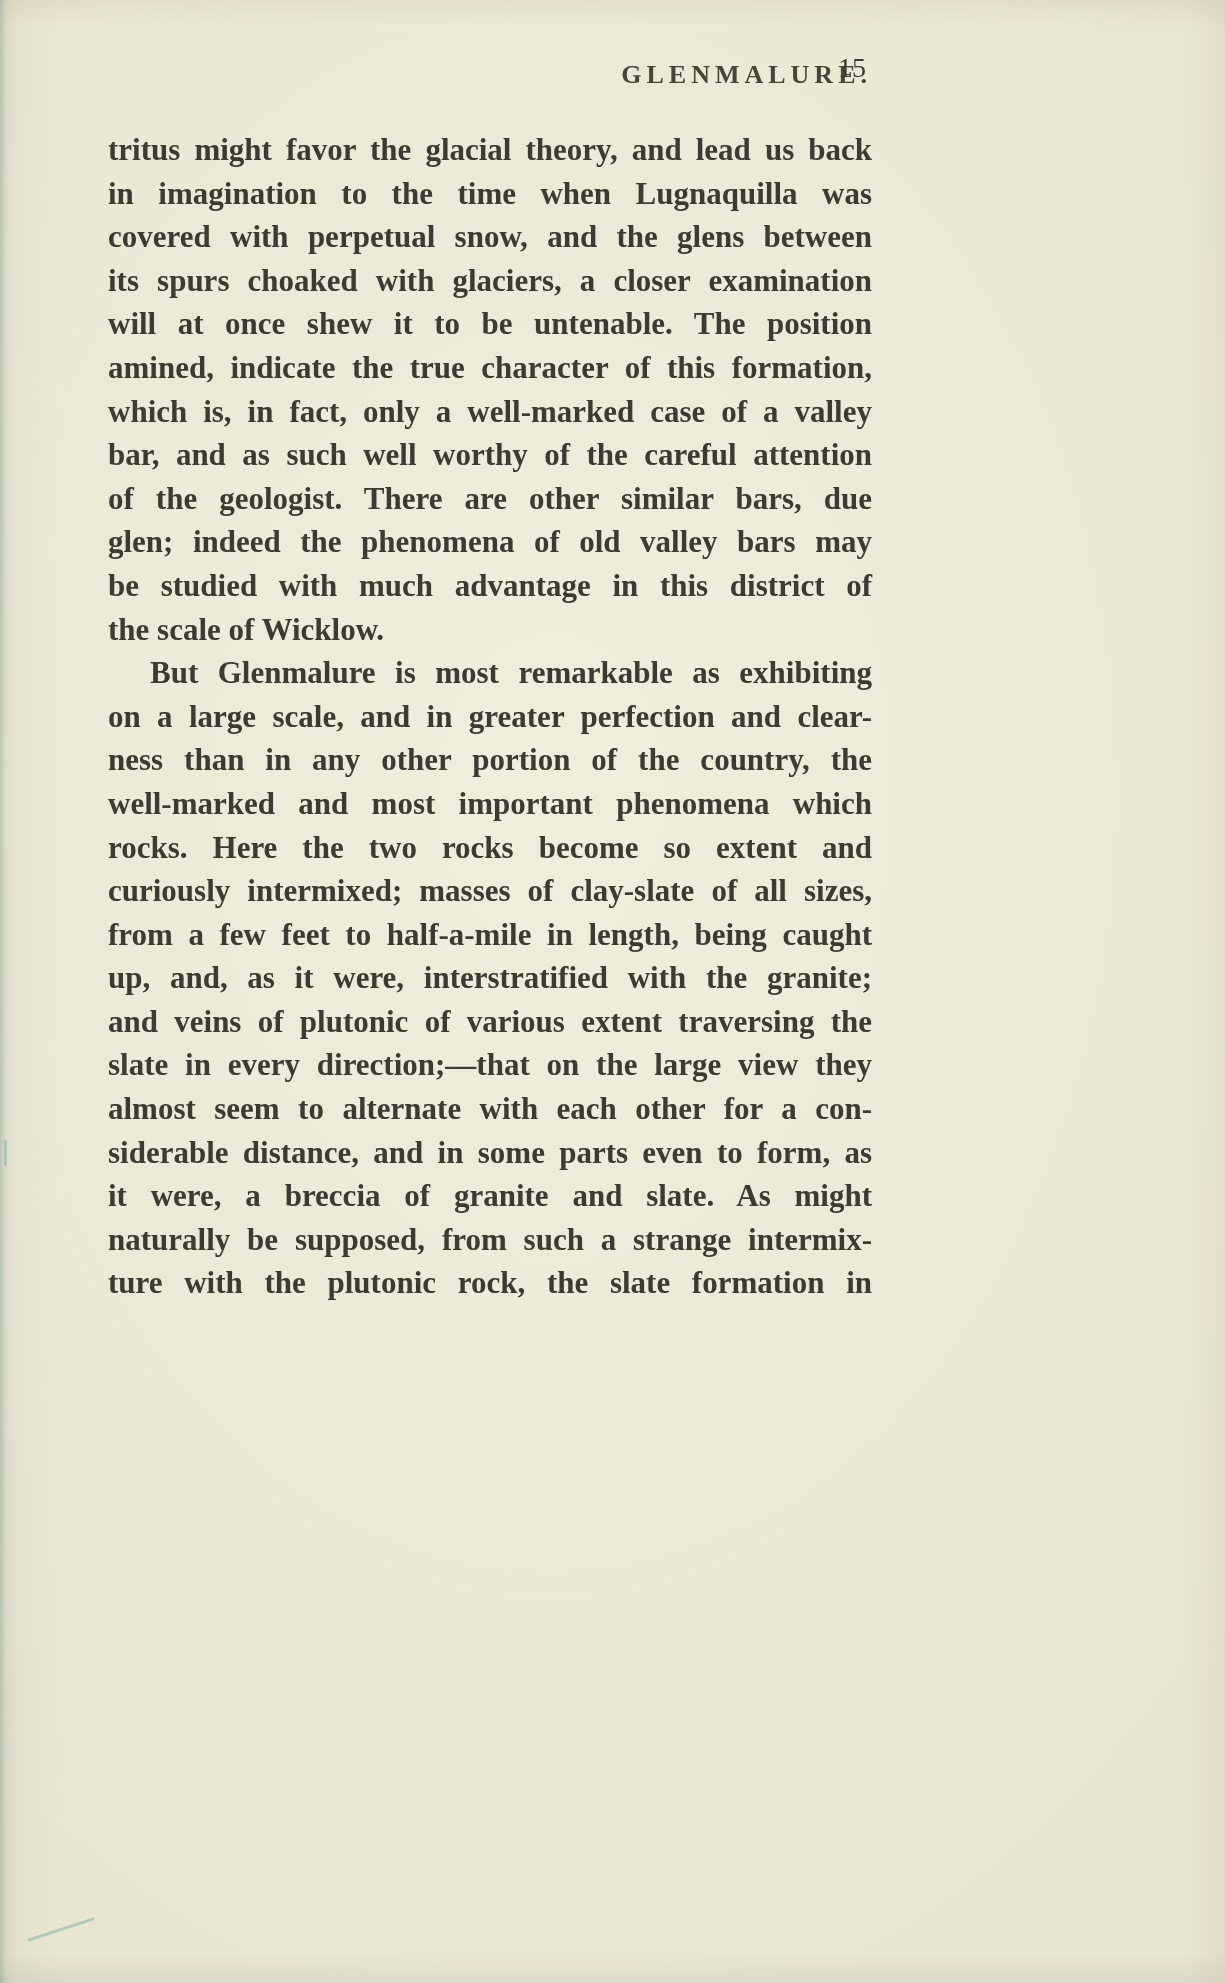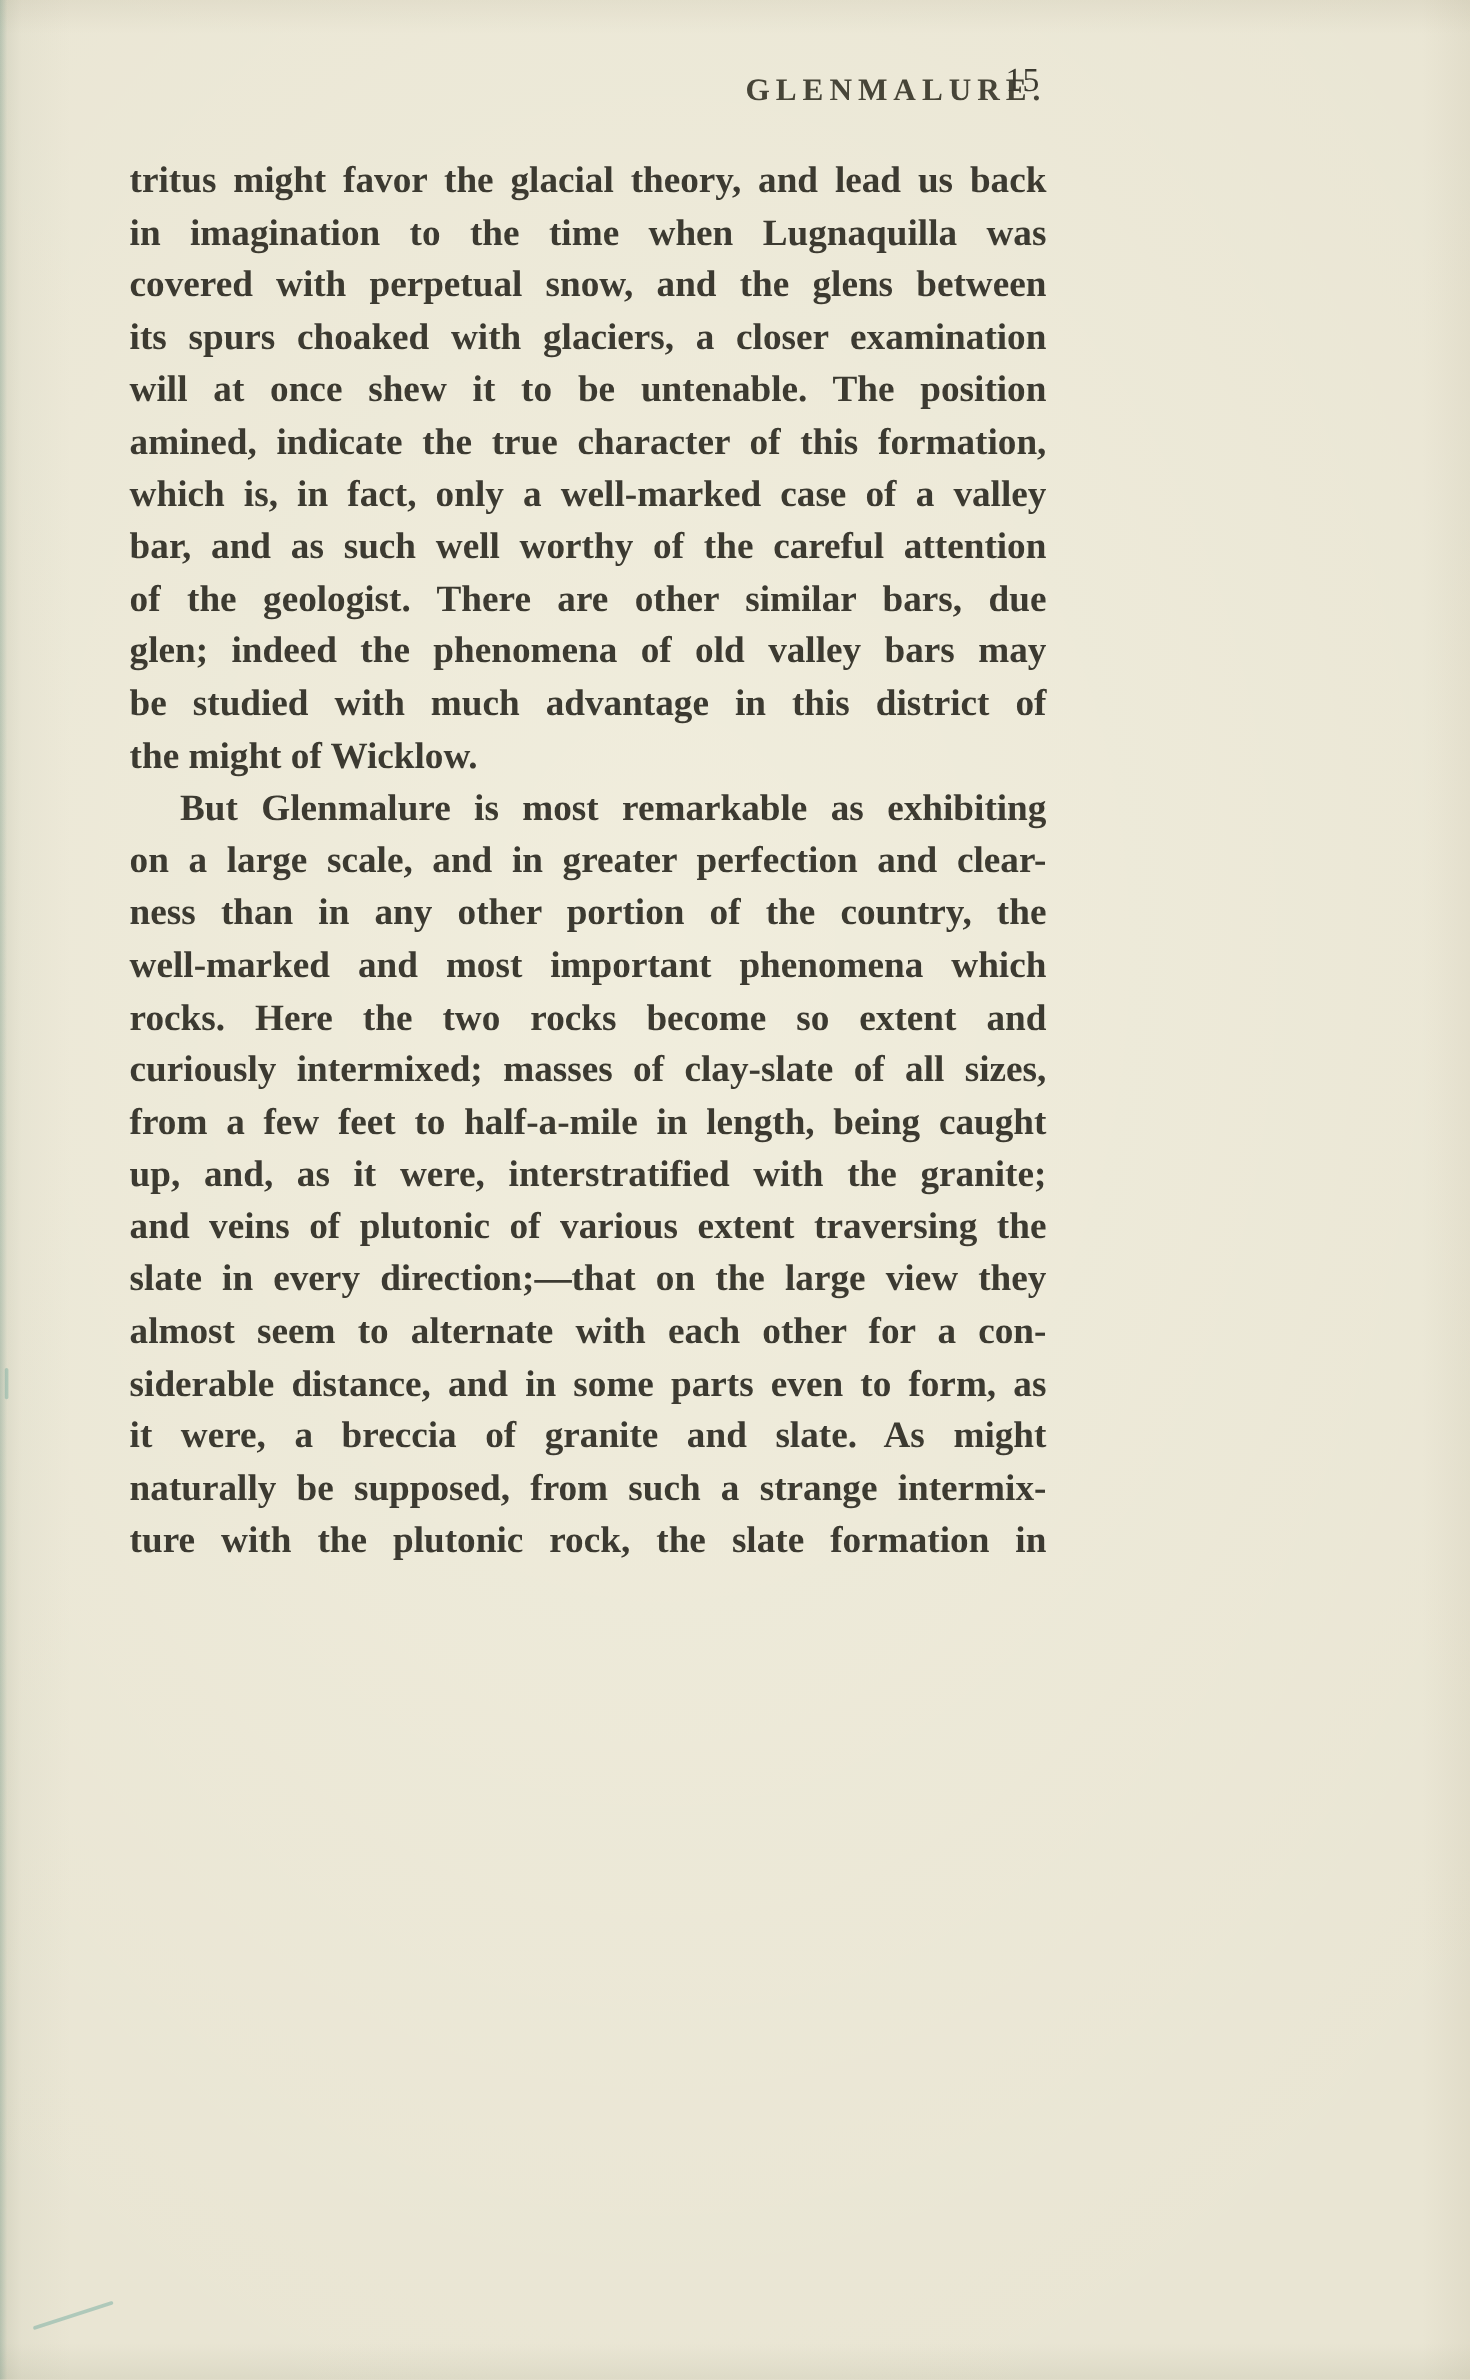--- a/index.html
+++ b/index.html
@@ -115,21 +115,21 @@
         <div class="line">in imagination to the time when Lugnaquilla was</div>
         <div class="line">covered with perpetual snow, and the glens between</div>
         <div class="line">its spurs choaked with glaciers, a closer examination</div>
         <div class="line">will at once shew it to be untenable. The position</div>
         <div class="line">amined, indicate the true character of this formation,</div>
         <div class="line">which is, in fact, only a well-marked case of a valley</div>
         <div class="line">bar, and as such well worthy of the careful attention</div>
         <div class="line">of the geologist. There are other similar bars, due</div>
         <div class="line">glen; indeed the phenomena of old valley bars may</div>
         <div class="line">be studied with much advantage in this district of</div>
-        <div class="line no-justify">the might of Wicklow.</div>
+        <div class="line no-justify">the scale of Wicklow.</div>
         <div class="line indent">But Glenmalure is most remarkable as exhibiting</div>
         <div class="line">on a large scale, and in greater perfection and clear-</div>
         <div class="line">ness than in any other portion of the country, the</div>
         <div class="line">well-marked and most important phenomena which</div>
         <div class="line">rocks. Here the two rocks become so extent and</div>
         <div class="line">curiously intermixed; masses of clay-slate of all sizes,</div>
         <div class="line">from a few feet to half-a-mile in length, being caught</div>
         <div class="line">up, and, as it were, interstratified with the granite;</div>
         <div class="line">and veins of plutonic of various extent traversing the</div>
         <div class="line">slate in every direction;—that on the large view they</div>

